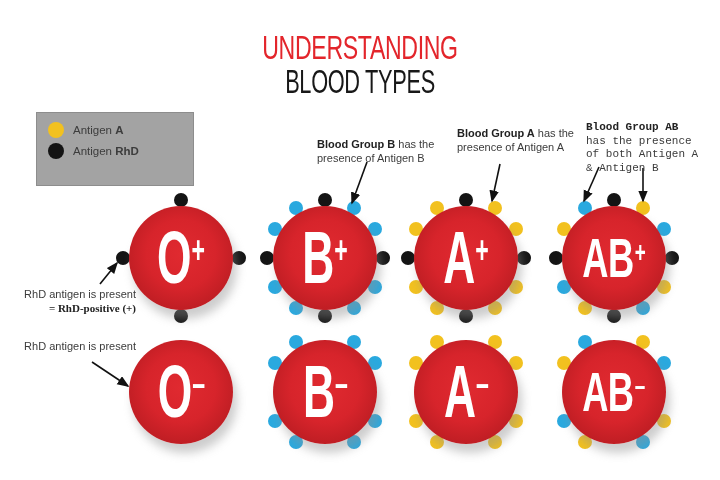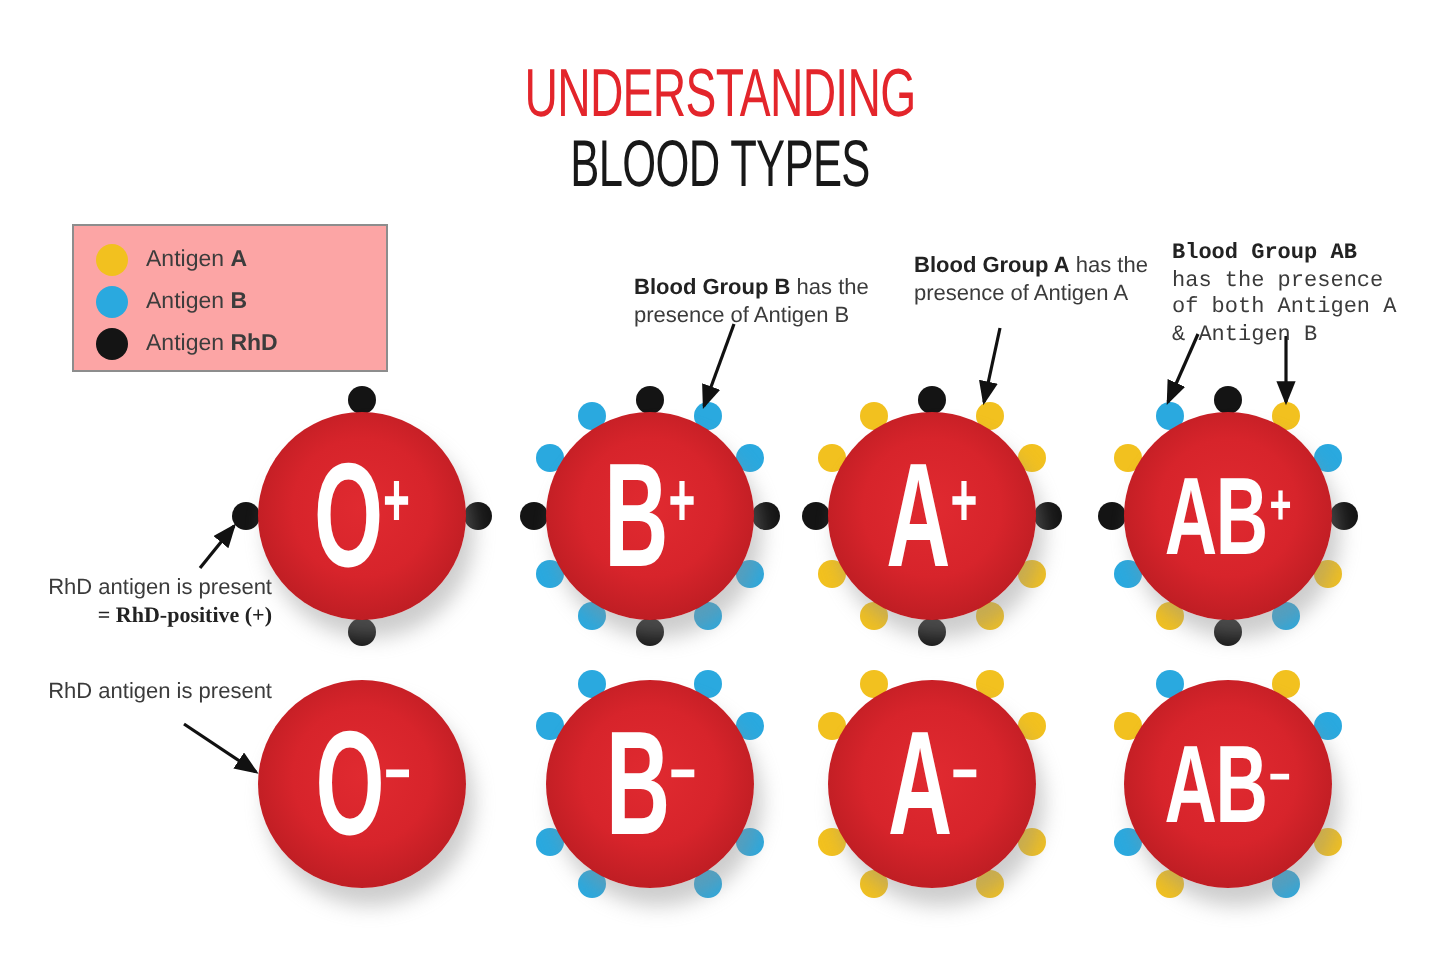--- a/index.html
+++ b/index.html
@@ -6,21 +6,21 @@
   #stage{position:relative;width:720px;height:480px;background:#ffffff;overflow:hidden;
          font-family:"Liberation Sans",sans-serif;}
 
   
   .title{position:absolute;left:0;right:0;top:30px;text-align:center;font-weight:normal;line-height:1.02;z-index:4;}
   .title .t1{display:block;font-size:34px;color:var(--c-title_red);transform:scaleX(0.68);letter-spacing:-0.5px;}
   .title .t2{display:block;font-size:33px;color:#181818;transform:scaleX(0.66);letter-spacing:-0.5px;}
 
   
   .legend{position:absolute;left:36px;top:112px;width:158px;height:74px;border:1px solid #8d8d8d;
-          background:#fca5a5;box-sizing:border-box;padding:7px 0 0 11px;z-index:4;}
+          background:#a3a3a3;box-sizing:border-box;padding:7px 0 0 11px;z-index:4;}
   .legend-row{display:flex;align-items:center;height:20px;margin-bottom:1px;}
   .legend-dot{width:16px;height:16px;border-radius:50%;margin-right:9px;flex:0 0 16px;}
   .legend-label{font-size:11.5px;color:#3c3c3c;white-space:nowrap;}
 
   
   .callout{position:absolute;font-size:11px;line-height:13.5px;color:#3b3b3b;z-index:4;}
   .callout b{color:#222;}
   .callout .ln{display:block;text-align:right;}
   .callout .ln.bold{font-weight:bold;color:#222;font-family:Liberation Serif, serif;}
   .co-b{left:317px;top:138px;width:140px;}
@@ -50,24 +50,20 @@
 
   <div class="title">
     <span class="t1">UNDERSTANDING</span>
     <span class="t2">BLOOD TYPES</span>
   </div>
 
   <div class="legend">
     <div class="legend-row">
       <span class="legend-dot" style="background:var(--c-yellow)"></span>
       <span class="legend-label"><span>Antigen </span><b>A</b></span>
-    </div>
-    <div class="legend-row">
-      <span class="legend-dot" style="background:var(--c-blue)"></span>
-      <span class="legend-label"><span>Antigen </span><b>B</b></span>
     </div>
     <div class="legend-row">
       <span class="legend-dot" style="background:var(--c-dot_black)"></span>
       <span class="legend-label"><span>Antigen </span><b>RhD</b></span>
     </div>
   </div>
 
   <div class="callout co-b">
     <b>Blood Group B</b><span> has the presence of Antigen B</span>
   </div>

